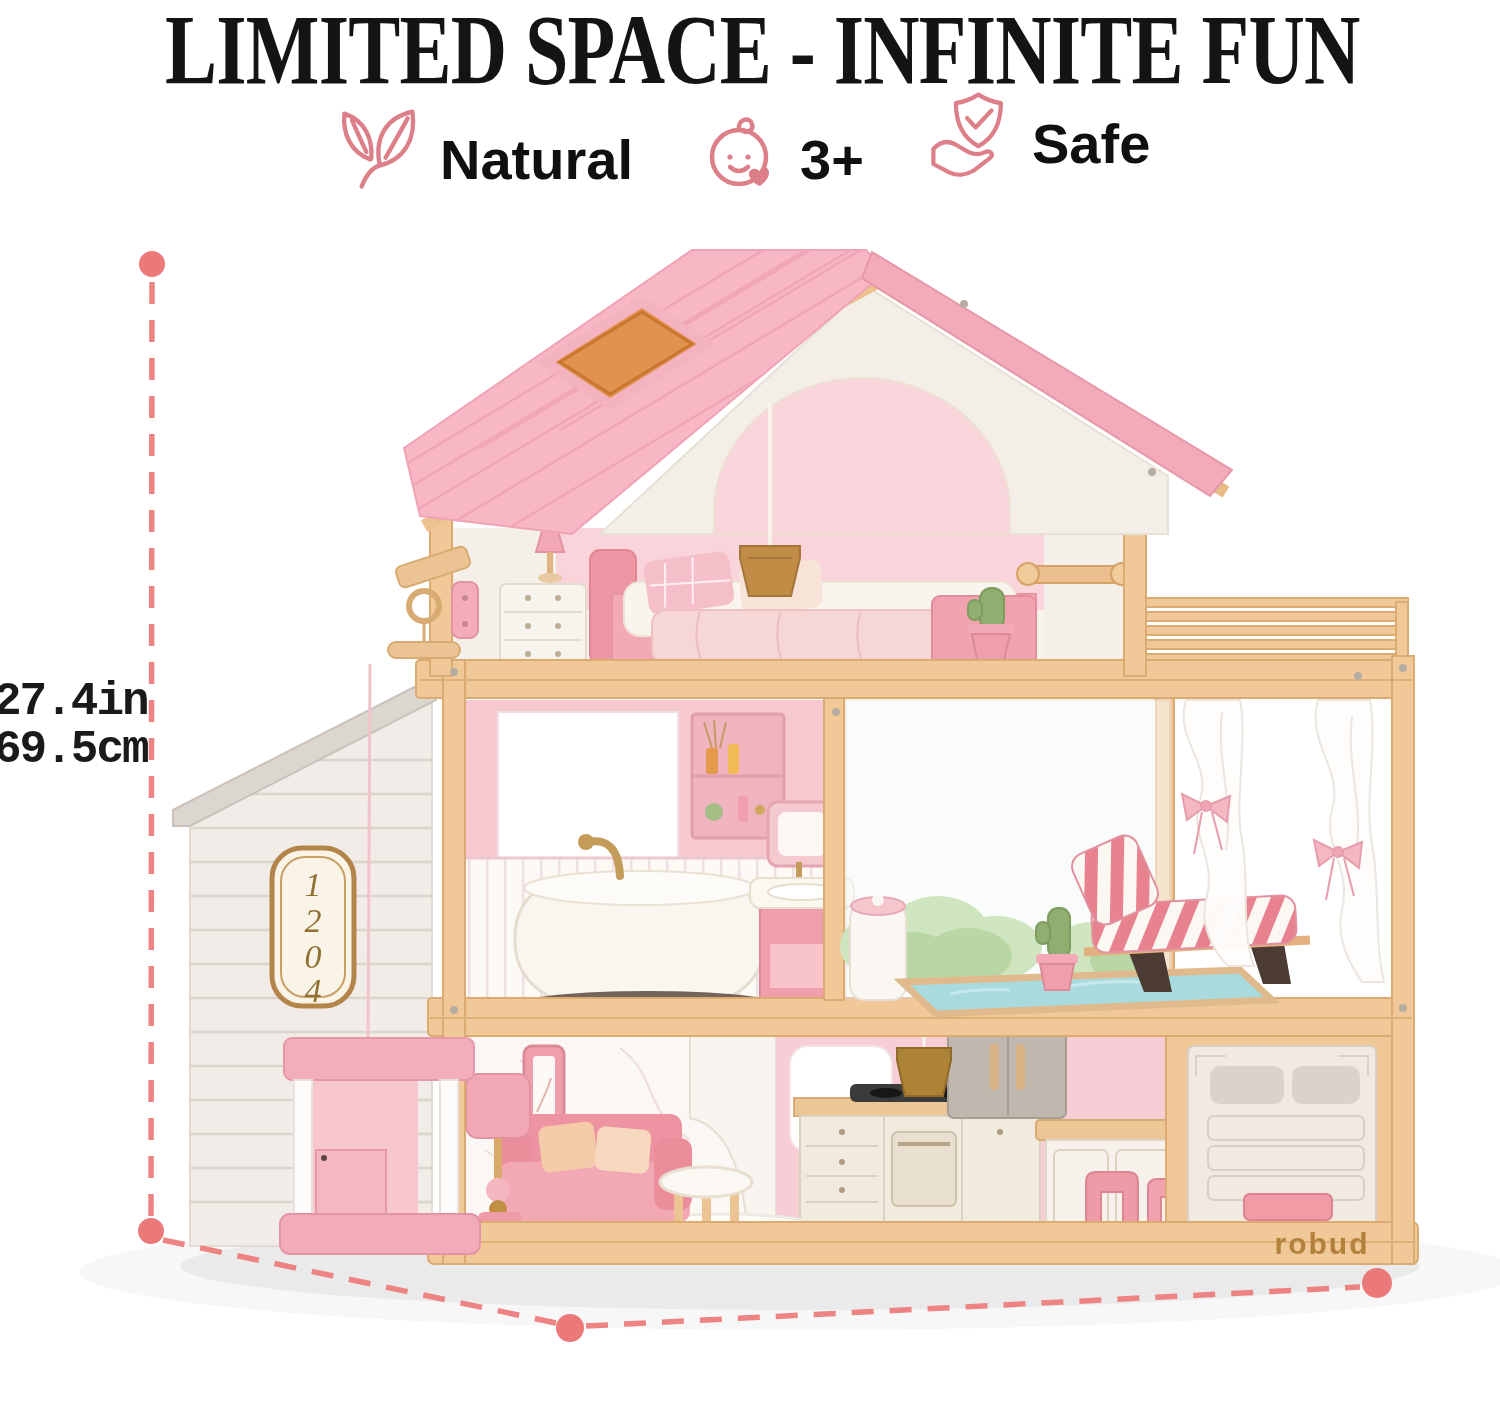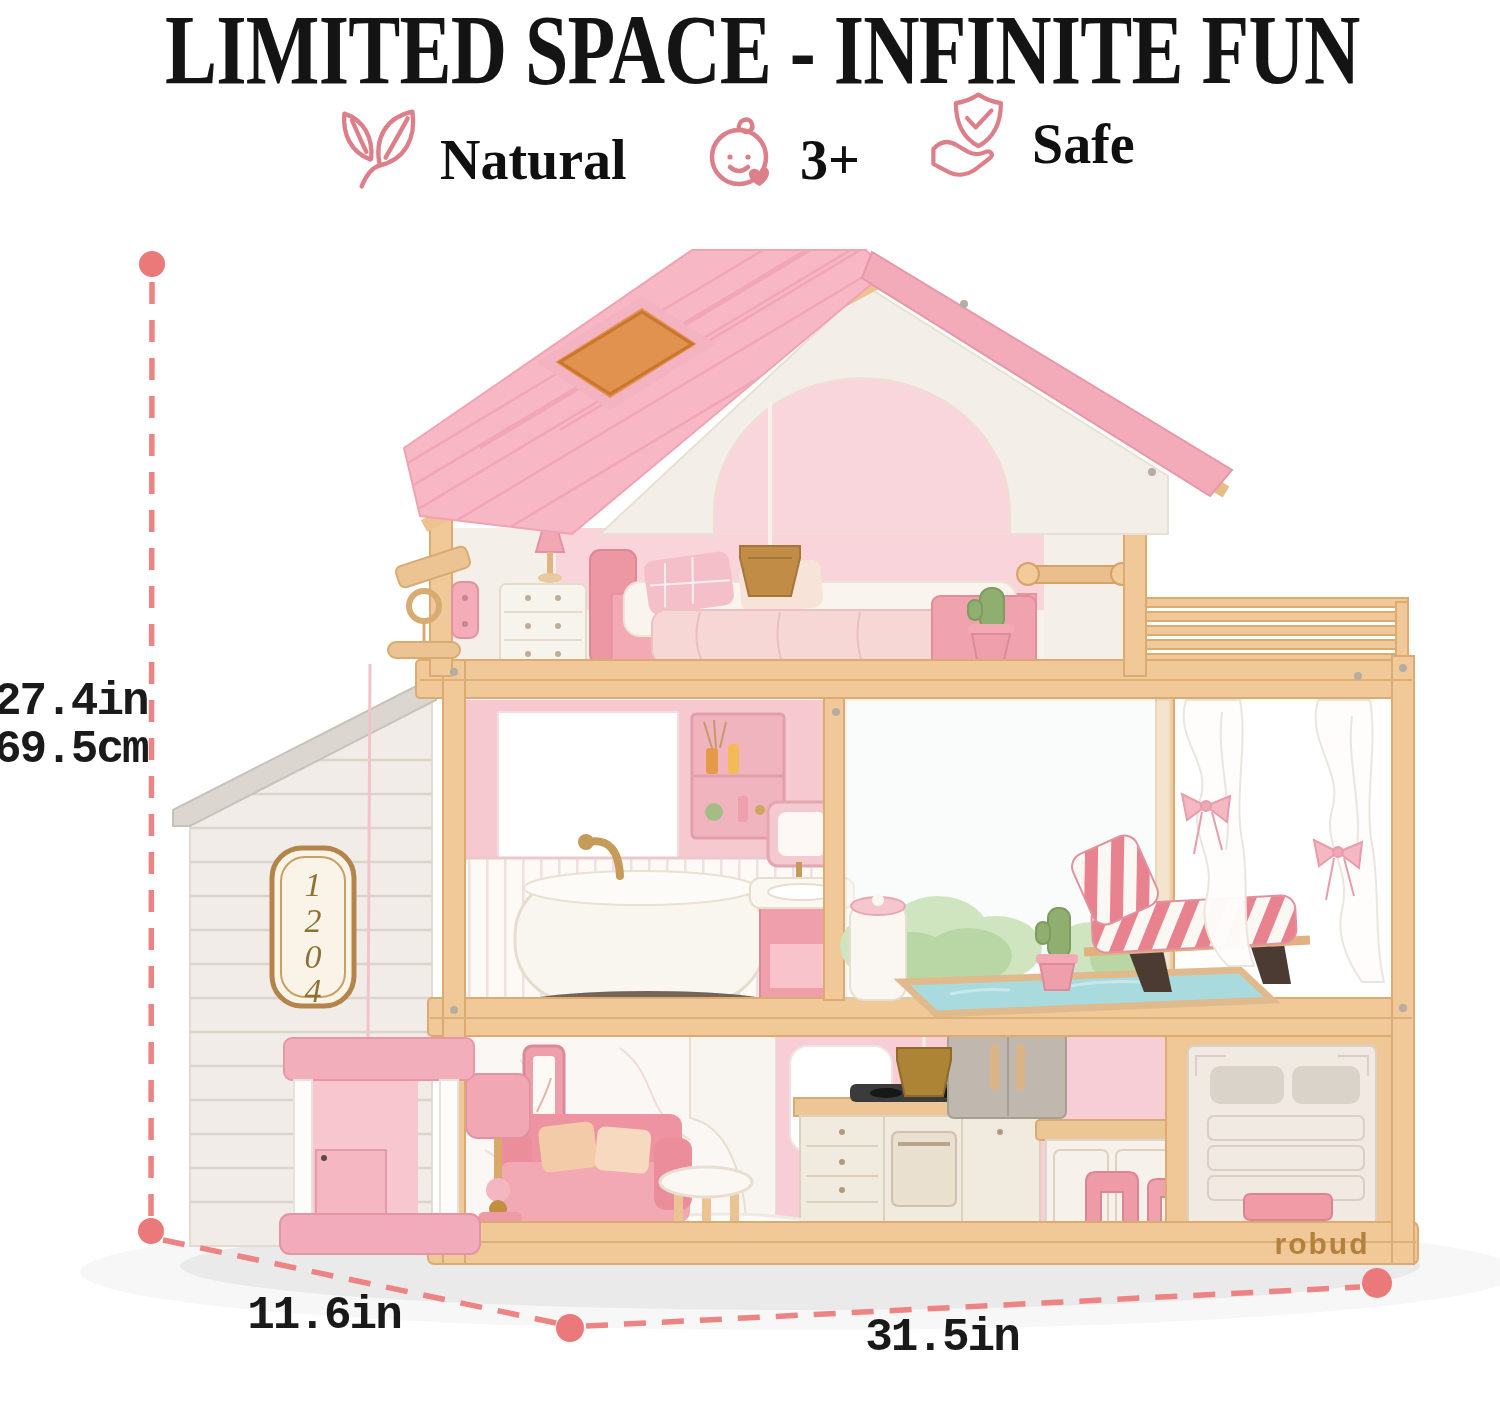--- a/index.html
+++ b/index.html
@@ -4,21 +4,21 @@
 <style>
   html,body{margin:0;padding:0;background:#ffffff;}
   body{width:1500px;height:1410px;position:relative;overflow:hidden;font-family:"Liberation Serif",serif;}
   .page-title{
     position:absolute;top:-8px;left:0;width:1500px;text-align:center;
     font-family:"Liberation Serif",serif;font-weight:bold;font-size:100px;
     color:#141414;letter-spacing:-1px;white-space:nowrap;
     transform:scaleX(0.78);transform-origin:50% 0;
   }
   .feature{position:absolute;display:flex;align-items:center;gap:18px;}
-  .feature .flabel{font-family:Liberation Serif, serif;font-weight:bold;font-size:56px;color:#101010;line-height:1;margin-top:16px;}
+  .feature .flabel{font-family:Liberation Sans, sans-serif;font-weight:bold;font-size:56px;color:#101010;line-height:1;margin-top:16px;}
   .f-natural{left:330px;top:102px;}
   .f-age{left:698px;top:108px;}
   .f-safe{left:924px;top:86px;}
   .dim{
     position:absolute;font-family:"Liberation Mono",monospace;font-weight:bold;
     font-size:46px;color:#1a1a1a;line-height:1.05;letter-spacing:-2px;text-align:center;
   }
   .dim-height{top:678px;left:-6px;width:146px;text-align:right;}
   .dim-depth{top:1292px;left:198px;width:252px;}
   .dim-width{top:1314px;left:816px;width:252px;}
@@ -65,24 +65,22 @@
     </svg>
   </span>
   <span class="flabel">Safe</span>
 </div>
 
 <div class="dim dim-height">
   <div>27.4in</div>
   <div>69.5cm</div>
 </div>
 <div class="dim dim-depth">
-  <div>11.6in</div>
 </div>
 <div class="dim dim-width">
-  <div>31.5in</div>
 </div>
 
 <svg class="scene" width="1500" height="1410" viewBox="0 0 1500 1410">
   <defs>
     <pattern id="stripes" width="26" height="26" patternUnits="userSpaceOnUse" patternTransform="rotate(25)">
       <rect width="26" height="26" fill="#fbf7f3"></rect>
       <rect width="13" height="26" fill="#e8828f"></rect>
     </pattern>
     <pattern id="tiles" width="18" height="20" patternUnits="userSpaceOnUse">
       <rect width="18" height="20" fill="#fdf9f5"></rect>

